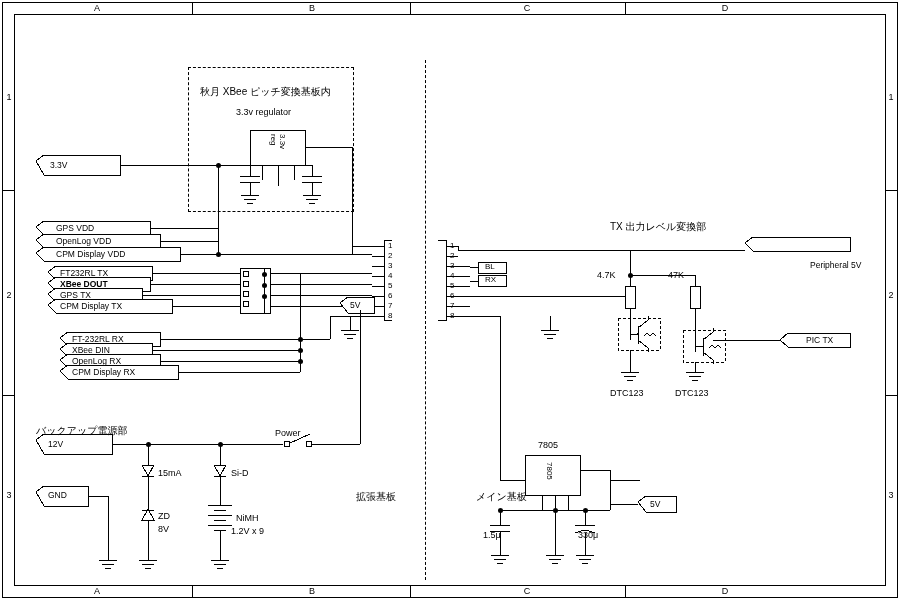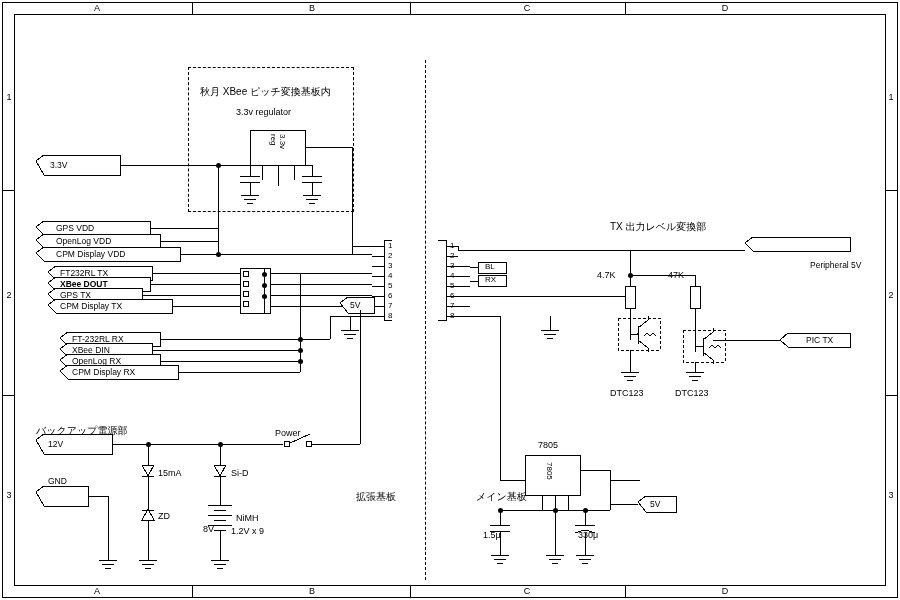--- a/index.html
+++ b/index.html
@@ -354,21 +354,21 @@
   <div class="flagtext" style="left:60px;top:279px;font-weight:bold;">XBee DOUT</div>
   <div class="flagtext" style="left:60px;top:290px;">GPS TX</div>
   <div class="flagtext" style="left:60px;top:301px;">CPM Display TX</div>
 
   <div class="flagtext" style="left:72px;top:334px;">FT-232RL RX</div>
   <div class="flagtext" style="left:72px;top:345px;">XBee DIN</div>
   <div class="flagtext" style="left:72px;top:356px;">OpenLog RX</div>
   <div class="flagtext" style="left:72px;top:367px;">CPM Display RX</div>
 
   <div class="flagtext" style="left:48px;top:439px;">12V</div>
-  <div class="flagtext" style="left:48px;top:476px;text-align:right;">GND</div>
+  <div class="flagtext" style="left:48px;top:490px;text-align:right;">GND</div>
   <div class="flagtext" style="left:766px;top:260px;margin-left:44px;">Peripheral 5V</div>
   <div class="flagtext" style="left:806px;top:335px;">PIC TX</div>
   <div class="flagtext" style="left:350px;top:300px;">5V</div>
   <div class="flagtext" style="left:650px;top:499px;">5V</div>
 
   <div class="lbl8" style="left:388px;top:241px;">1</div>
   <div class="lbl8" style="left:388px;top:251px;">2</div>
   <div class="lbl8" style="left:388px;top:261px;">3</div>
   <div class="lbl8" style="left:388px;top:271px;">4</div>
   <div class="lbl8" style="left:388px;top:281px;">5</div>
@@ -395,21 +395,21 @@
   <div class="lbl" style="left:675px;top:388px;">DTC123</div>
 
   <div class="lbl10" style="left:610px;top:220px;">TX 出力レベル変換部</div>
   <div class="lbl10" style="left:36px;top:424px;">バックアップ電源部</div>
   <div class="lbl10" style="left:356px;top:490px;">拡張基板</div>
   <div class="lbl10" style="left:432px;top:490px;margin-left:44px;">メイン基板</div>
 
   <div class="lbl" style="left:158px;top:468px;">15mA</div>
   <div class="lbl" style="left:231px;top:468px;">Si-D</div>
   <div class="lbl" style="left:158px;top:511px;">ZD</div>
-  <div class="lbl" style="left:158px;top:524px;margin-left:45px;">8V</div>
+  <div class="lbl" style="left:158px;top:524px;">8V</div>
   <div class="lbl" style="left:236px;top:513px;">NiMH</div>
   <div class="lbl" style="left:231px;top:526px;">1.2V x 9</div>
   <div class="lbl" style="left:275px;top:428px;text-align:right;">Power</div>
 
   <div class="lbl" style="left:538px;top:440px;">7805</div>
   <div class="vert-text" style="left:545px;top:462px;height:26px;">7805</div>
   <div class="lbl" style="left:483px;top:530px;">1.5μ</div>
   <div class="lbl" style="left:578px;top:530px;">330μ</div>
 
 </div>

